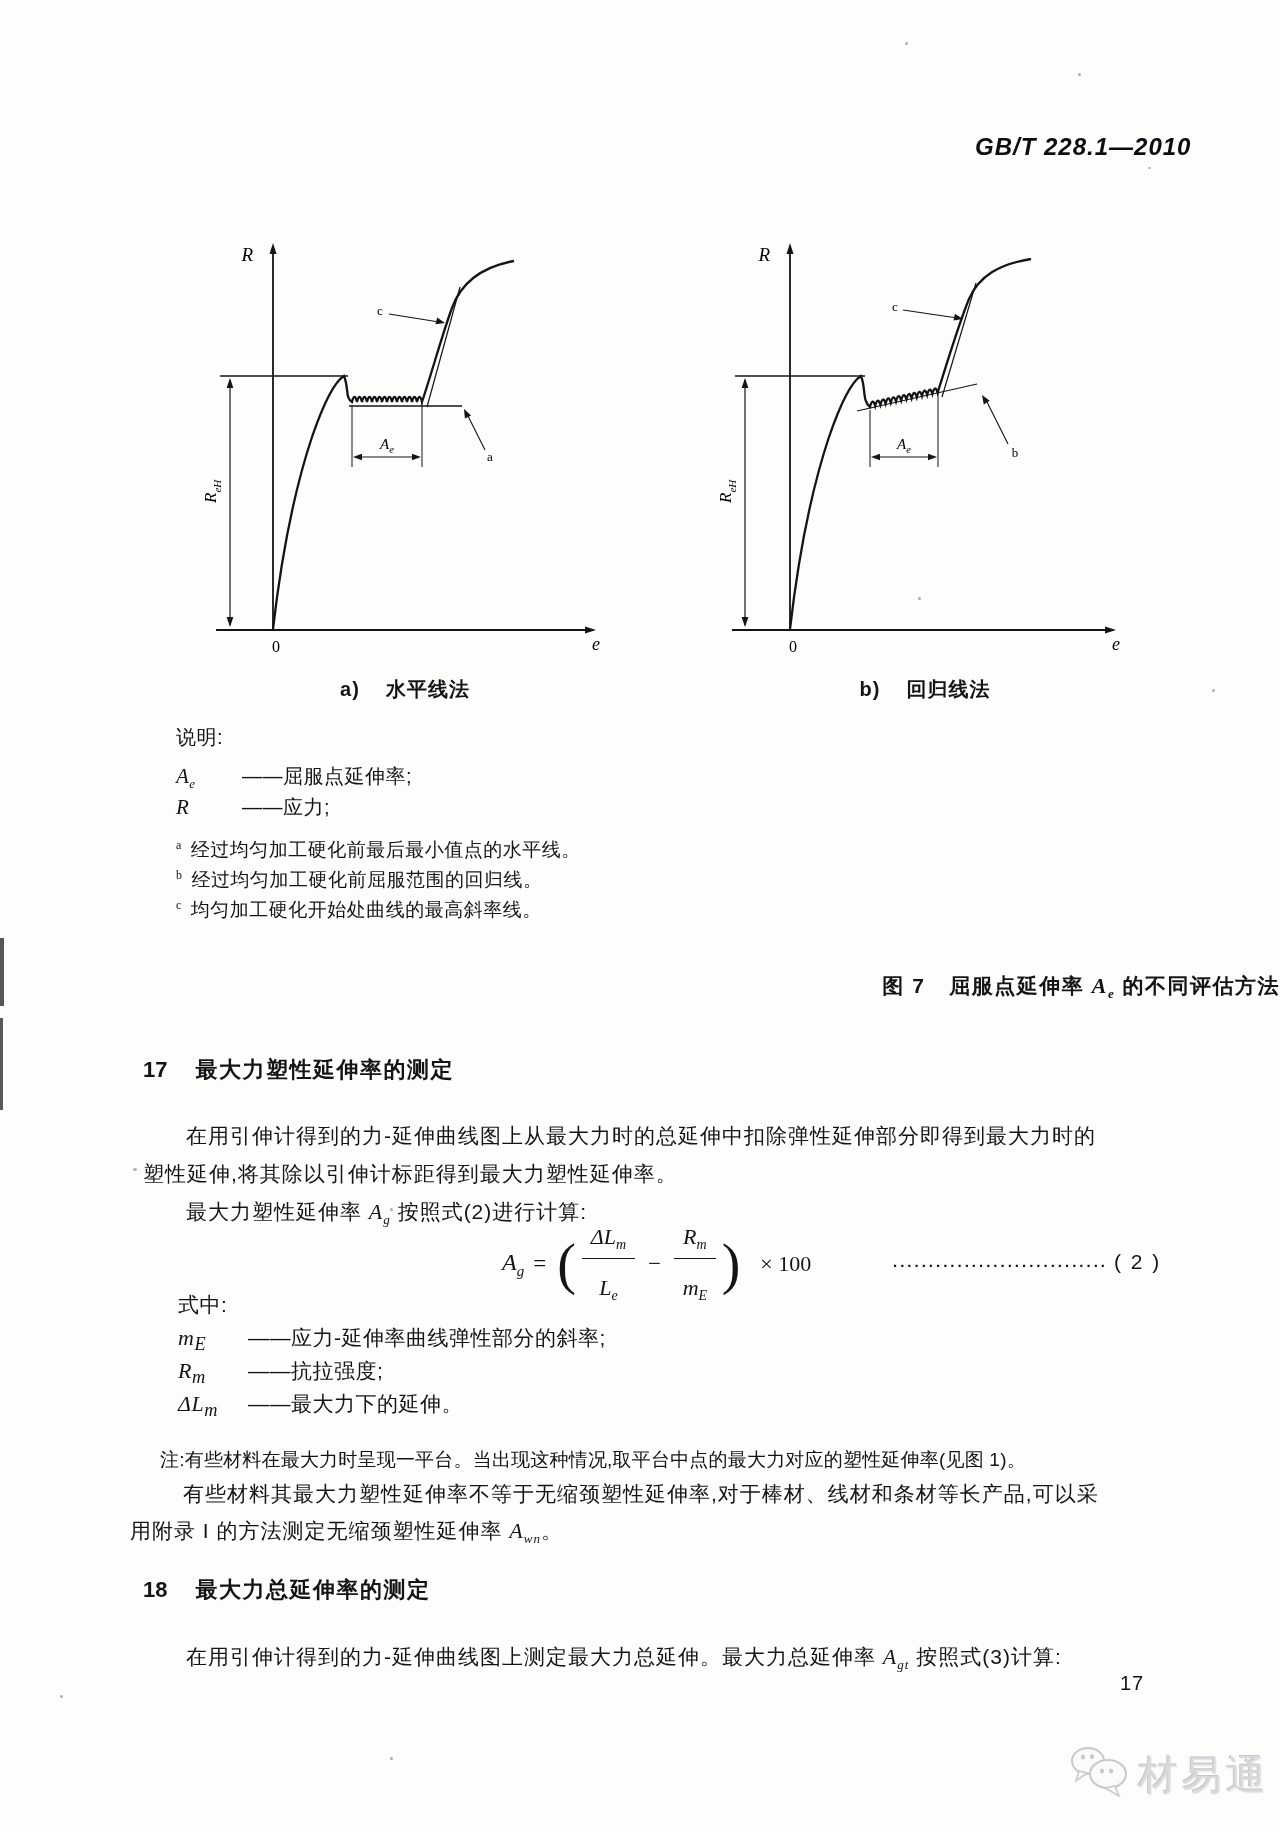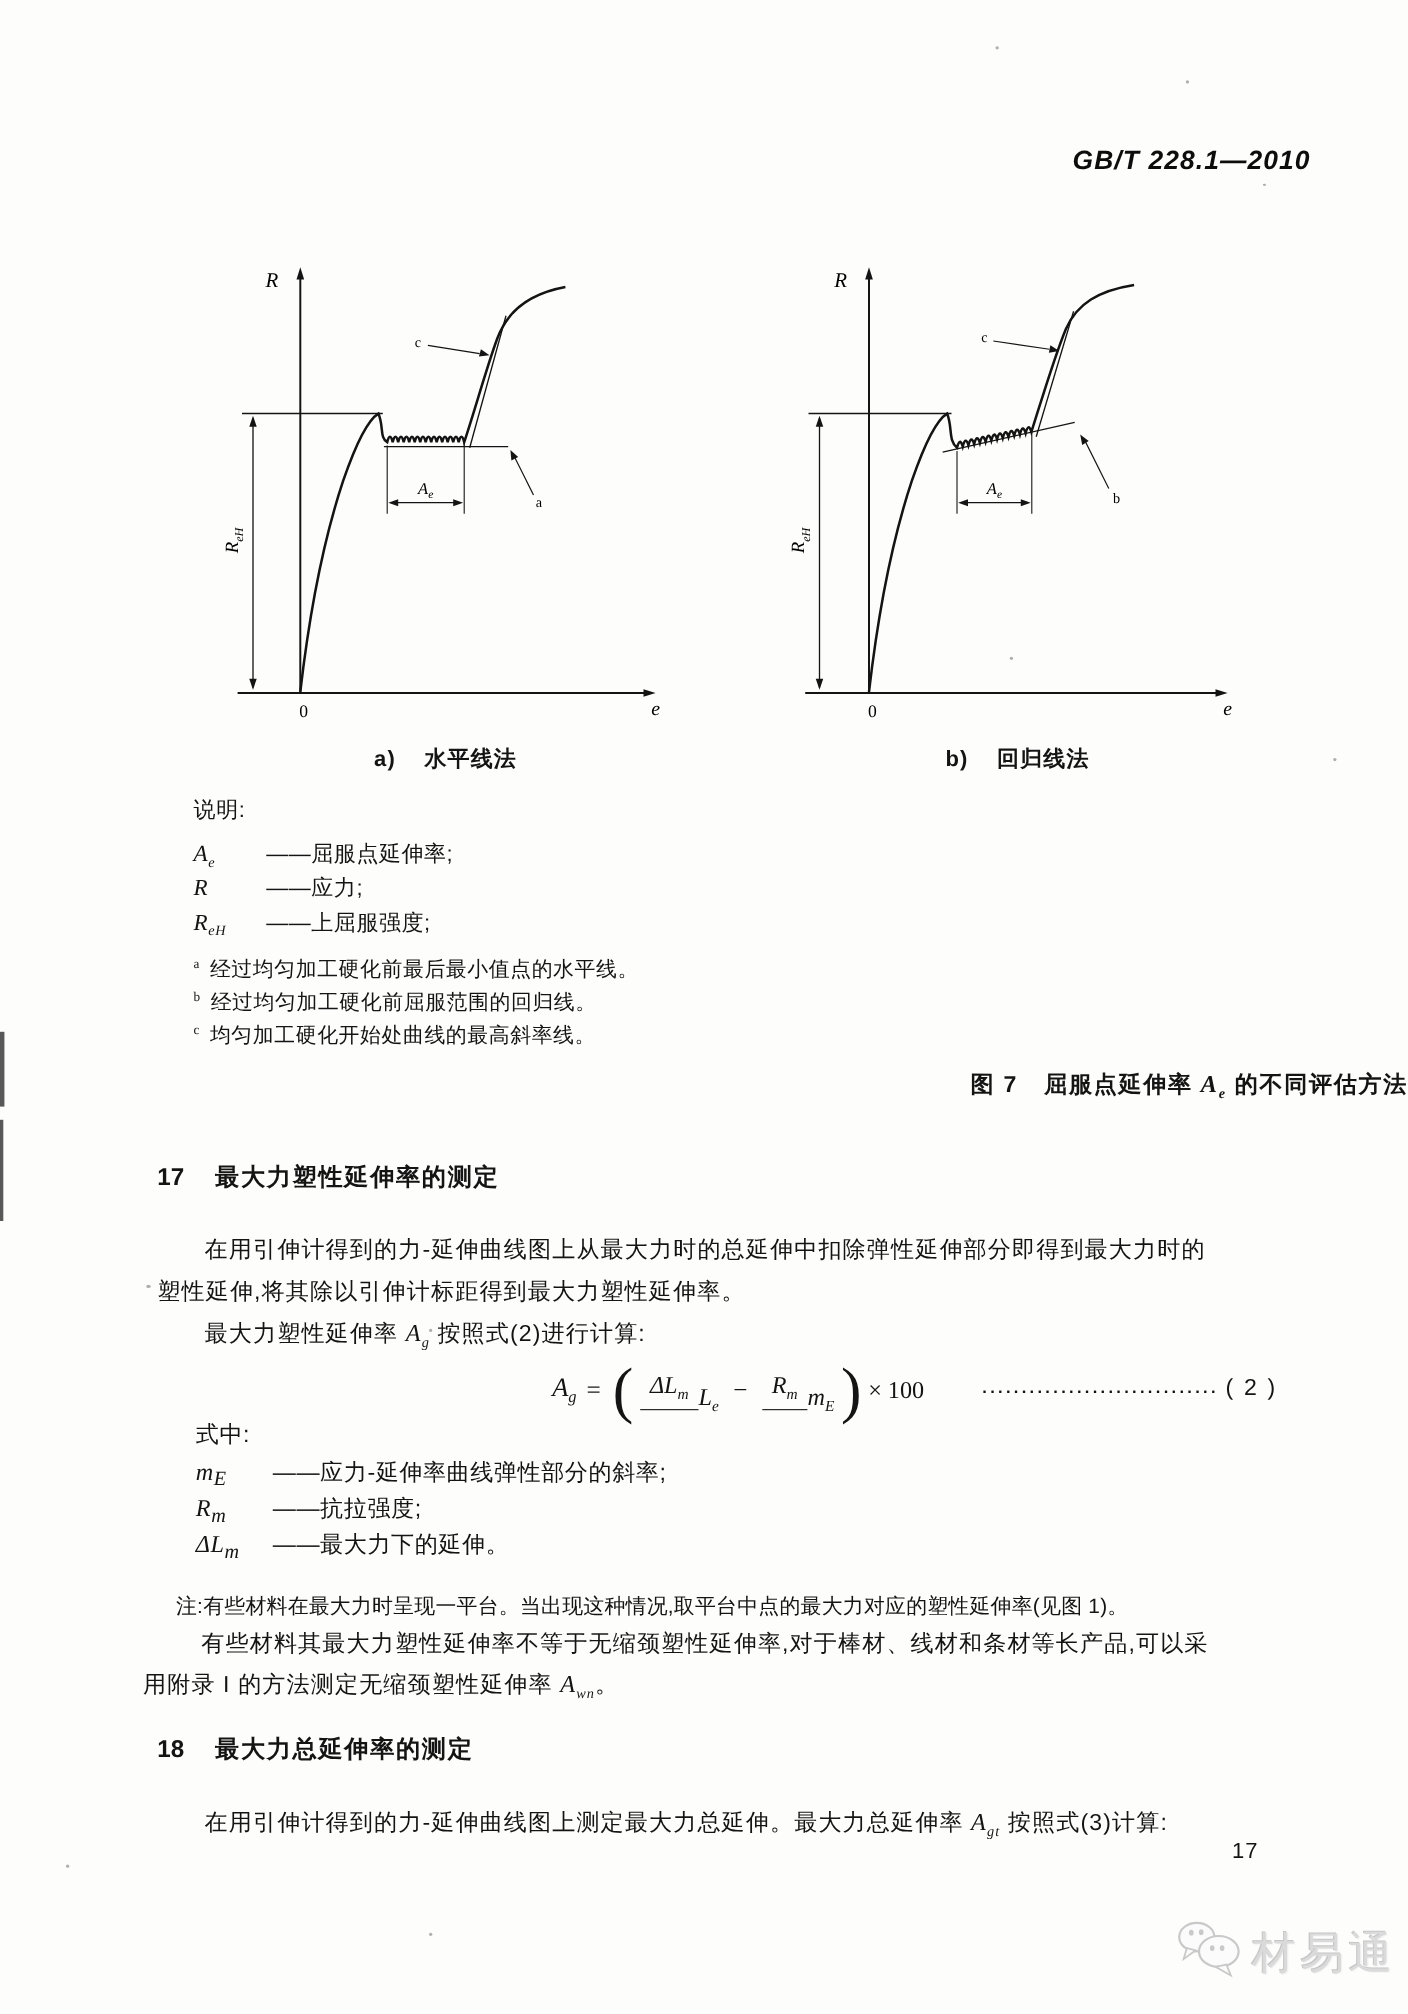--- a/index.html
+++ b/index.html
@@ -24,25 +24,25 @@
   .heading{font-size:22px;font-weight:bold;letter-spacing:1.5px;white-space:nowrap;}
   .heading .h-num{margin-right:28px;letter-spacing:0;}
   .body-line{font-size:21px;letter-spacing:1px;white-space:nowrap;}
   .note-line{font-size:19px;letter-spacing:.2px;white-space:nowrap;}
   
   .formula{display:flex;align-items:center;font-family:"Liberation Serif","DejaVu Serif",serif;font-size:23px;}
   .f-var{font-style:italic;font-size:24px;}
   .f-var sub{font-size:15px;font-style:italic;}
   .f-op{margin:0 9px;font-size:23px;}
   .f-paren{font-size:56px;font-weight:400;line-height:0;transform:scaleY(1.02);margin:0 2px;}
-  .f-frac{display:inline-flex;flex-direction:row;align-items:center;font-style:italic;font-size:22px;margin:0 4px;}
+  .f-frac{display:inline-flex;flex-direction:column;align-items:center;font-style:italic;font-size:22px;margin:0 4px;}
   .f-frac sub{font-size:14px;font-style:italic;}
   .f-num{border-bottom:1.7px solid #141414;padding:0 9px 4px;}
   .f-den{padding-top:16px;}
-  .f-times{margin-left:4px;font-size:22px;}
+  .f-times{margin-left:18px;font-size:22px;}
   .leader{font-size:15px;font-weight:bold;letter-spacing:3px;color:#111;}
   .eqno{font-size:21px;letter-spacing:2px;}
   .where{font-size:21px;letter-spacing:.5px;}
   .wh-row{height:33px;line-height:33px;white-space:nowrap;}
   .wh-sym{display:inline-block;width:70px;font-family:"Liberation Serif","DejaVu Serif",serif;font-style:italic;font-size:22px;}
   .pageno{font-size:20px;letter-spacing:1px;}
   .wm-text{font-size:40px;color:#dadada;letter-spacing:4px;
     text-shadow:-1px -1px 0 #c6c6c6,1px 1px 0 #f4f4f4;}
   .speck{position:absolute;background:#6f6f6f;border-radius:50%;opacity:.55;}
   .edge-mark{position:absolute;left:0;background:#2e2e2e;opacity:.8;}
@@ -140,23 +140,20 @@
   </div>
 
   <div class="abs legend" style="top:722px;left:176px;">
     <div class="lg-row lg-title">说明:</div>
     <div class="lg-row">
       <span class="lg-sym"><span>A</span><sub>e</sub></span><span>——</span><span>屈服点延伸率;</span>
     </div>
     <div class="lg-row">
       <span class="lg-sym"><span>R</span><sub></sub></span><span>——</span><span>应力;</span>
     </div>
-    <div class="lg-row">
-      <span class="lg-sym"><span>R</span><sub>eH</sub></span><span>——</span><span>上屈服强度;</span>
-    </div>
     <div style="height:7px;"></div>
     <div class="fn-row">
       <span class="fn-mark">a</span><span>经过均匀加工硬化前最后最小值点的水平线。</span>
     </div>
     <div class="fn-row">
       <span class="fn-mark">b</span><span>经过均匀加工硬化前屈服范围的回归线。</span>
     </div>
     <div class="fn-row">
       <span class="fn-mark">c</span><span>均匀加工硬化开始处曲线的最高斜率线。</span>
     </div>

